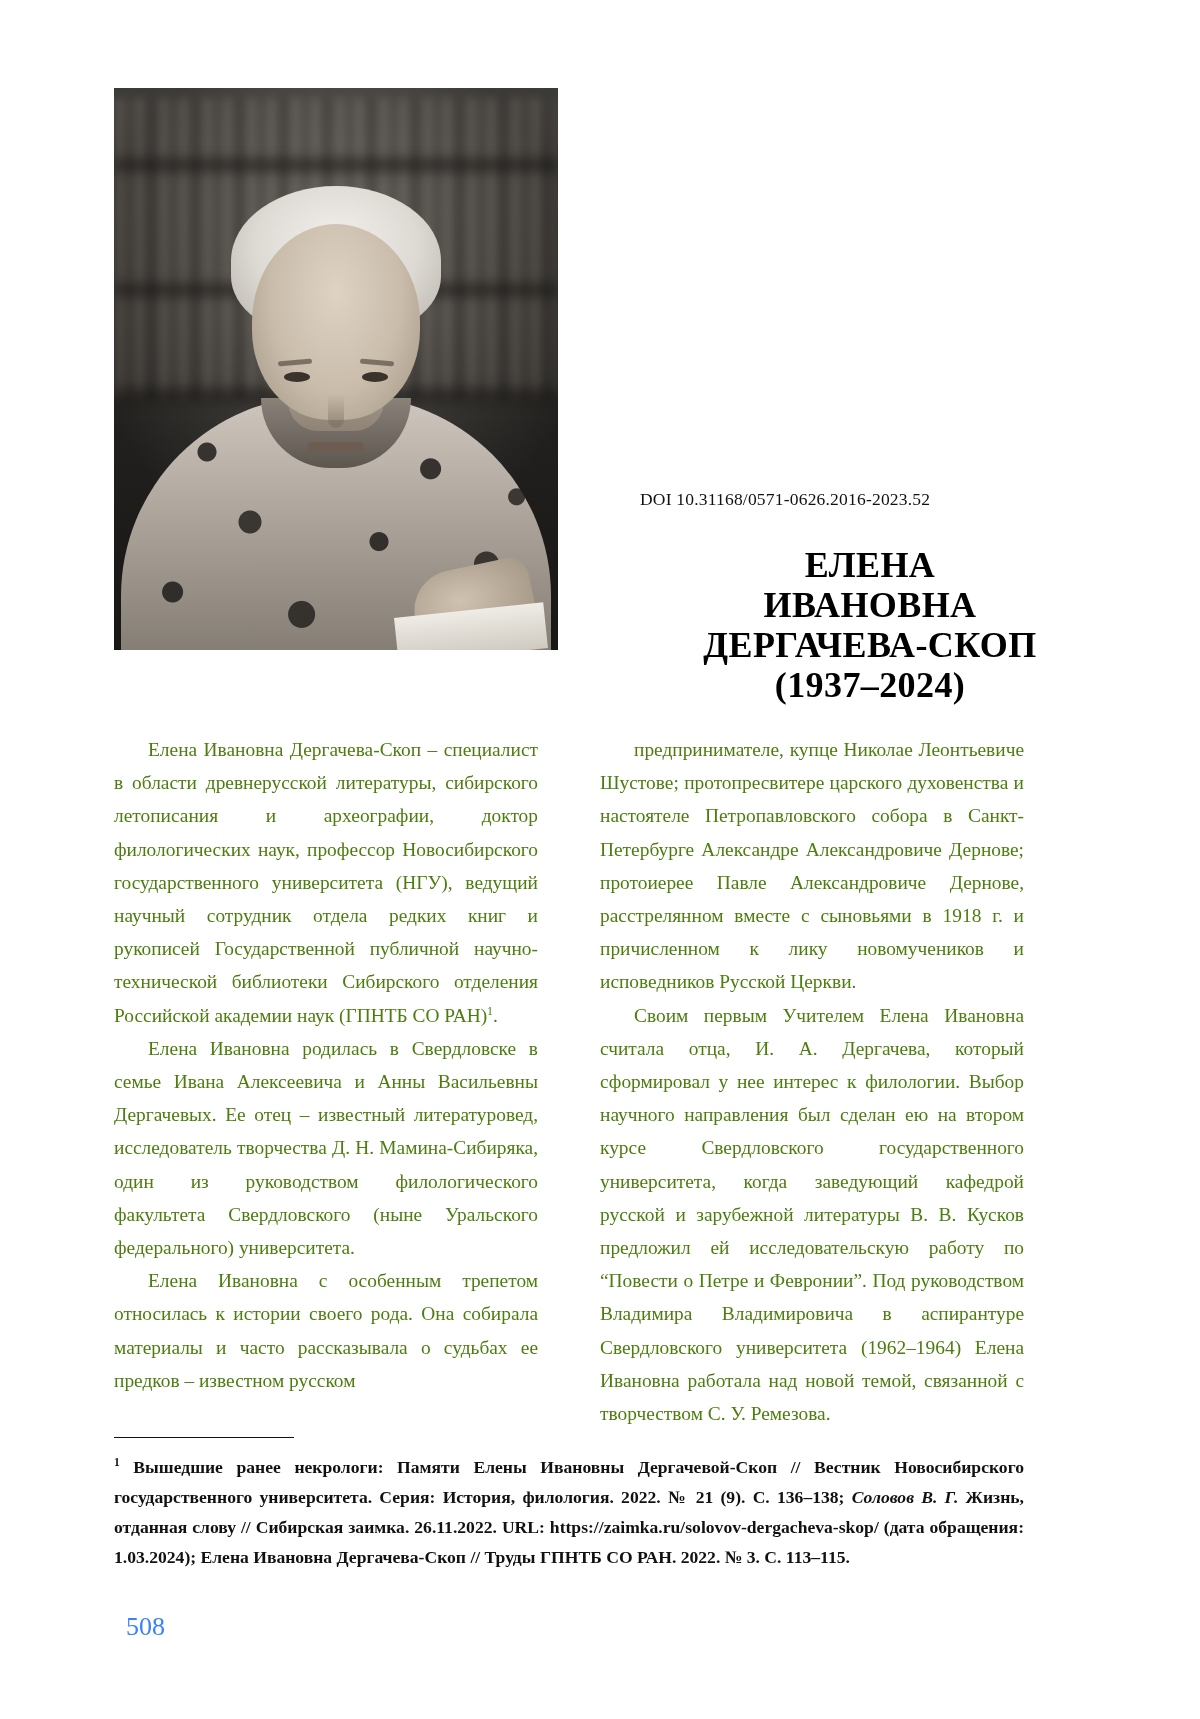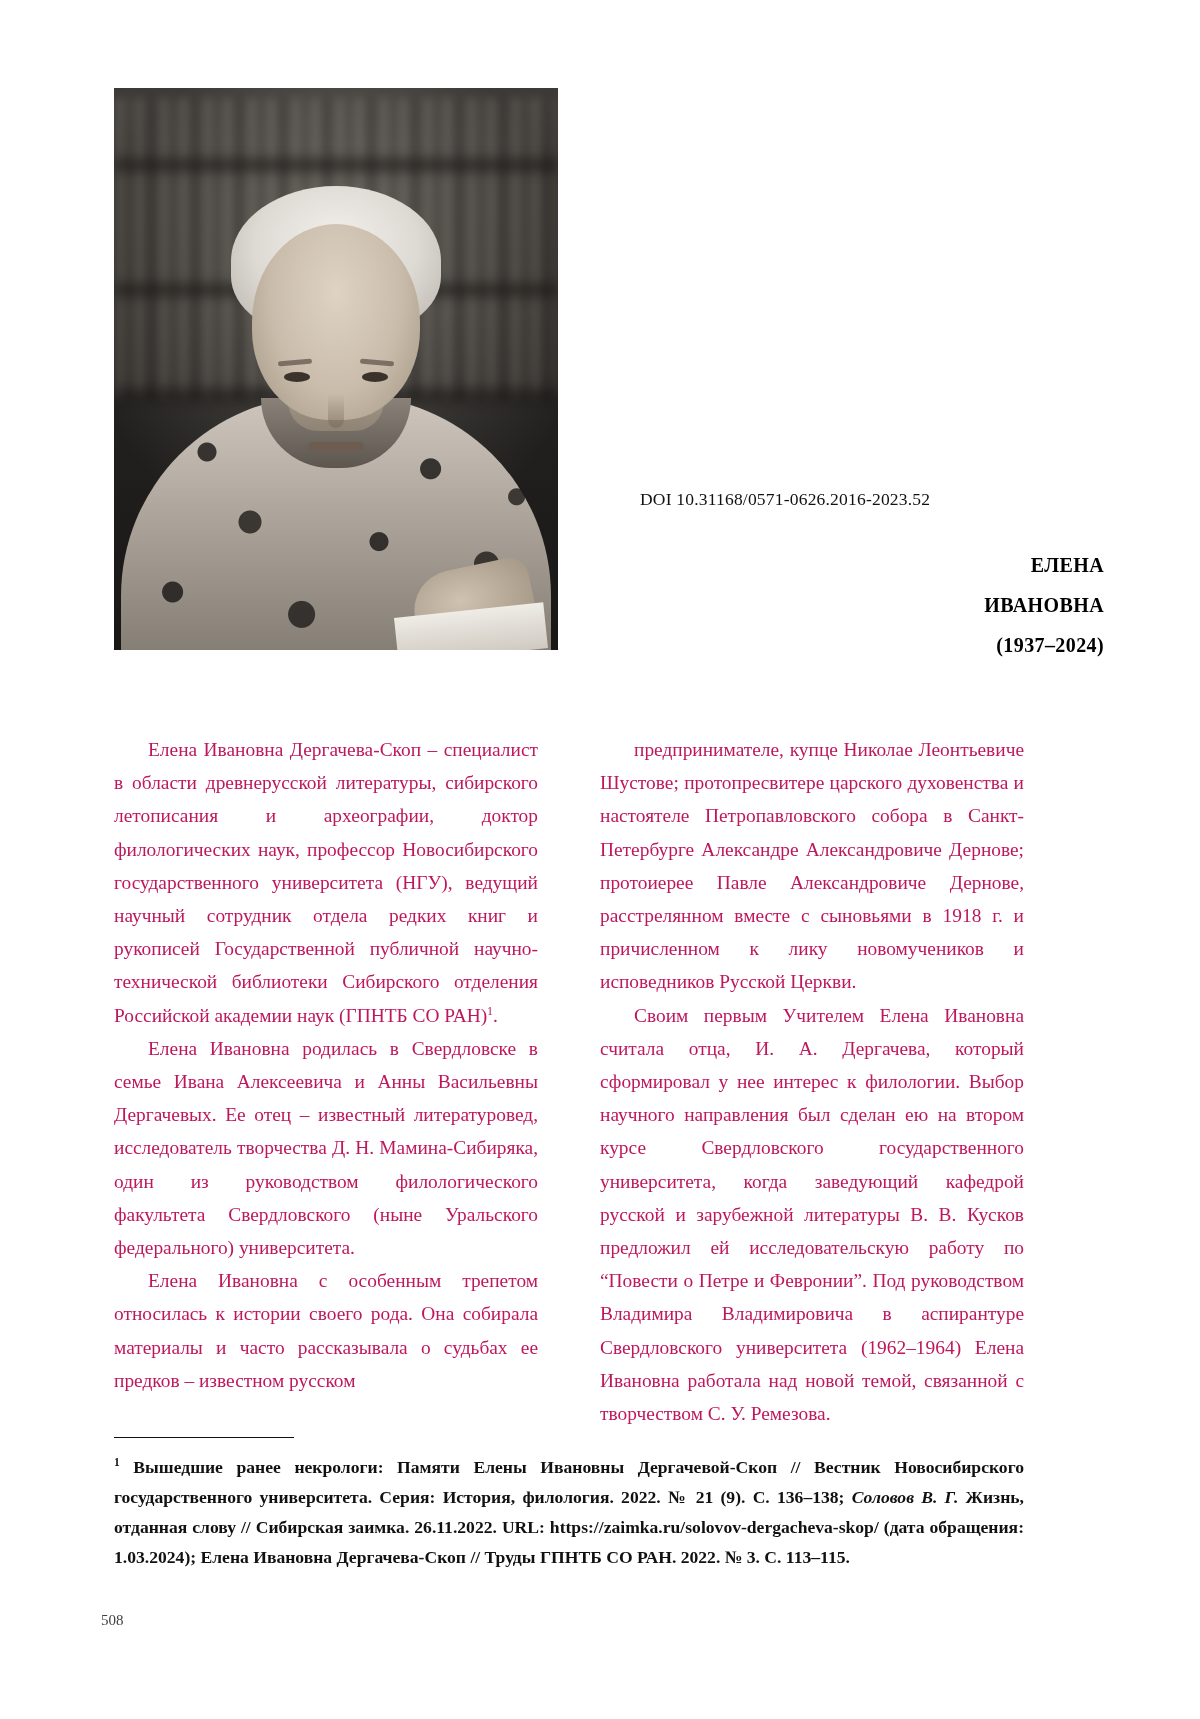--- a/index.html
+++ b/index.html
@@ -193,43 +193,43 @@
     position: absolute;
     left: 640px;
     top: 489px;
     width: 430px;
     font-size: 17.5px;
     letter-spacing: 0.2px;
     color: #111;
   }
   .title {
     position: absolute;
-    left: 604px;
+    left: 620px;
     top: 545px;
     width: 500px;
-    text-align: right;
+    text-align: center;
     font-weight: bold;
-    font-size: 20px;
+    font-size: 36px;
     line-height: 40px;
     letter-spacing: 0.4px;
     color: #000;
   }
   .title .line { display: block; }
 
   
   .col {
     position: absolute;
     top: 733px;
     width: 424px;
     font-size: 19.4px;
     line-height: 33.2px;
     text-align: justify;
     text-justify: inter-word;
     hyphens: manual;
-    color: #be185d;
+    color: #4d7c0f;
   }
   .col.left { left: 114px; }
   .col.right { left: 600px; }
   .col p {
     margin: 0;
     text-indent: 34px;
   }
   .sup {
     font-size: 12px;
     vertical-align: super;
@@ -258,24 +258,24 @@
   }
   .footnote .marker {
     font-size: 11.5px;
     vertical-align: super;
     line-height: 0;
   }
   .footnote i { font-style: italic; }
 
   .folio {
     position: absolute;
-    left: 101px;
+    left: 126px;
     top: 1612px;
-    font-size: 15px;
-    color: #404040;
+    font-size: 26px;
+    color: #3b82f6;
   }
 </style>
 </head>
 <body>
 
 <div class="page">
 
   <div class="photo-wrap">
     <div class="photo">
       <div class="books"></div>
@@ -299,20 +299,21 @@
         <div class="paper-sheet"></div>
       </div>
     </div>
   </div>
 
   <div class="doi">DOI 10.31168/0571-0626.2016-2023.52</div>
 
   <div class="title">
     <span class="line">ЕЛЕНА</span>
     <span class="line">ИВАНОВНА</span>
+    <span class="line">ДЕРГАЧЕВА-СКОП</span>
     <span class="line">(1937–2024)</span>
   </div>
 
   <div class="col left">
     <p><span>Елена Ивановна Дергачева-Скоп – специалист в области древнерусской литературы, сибирского летописания и археографии, доктор филологических наук, профессор Новосибирского государственного университета (НГУ), ведущий научный сотрудник отдела редких книг и рукописей Государственной публичной научно-технической библиотеки Сибирского отделения Российской академии наук (ГПНТБ СО РАН)</span><span class="sup">1</span><span>.</span></p>
     <p>Елена Ивановна родилась в Свердловске в семье Ивана Алексеевича и Анны Васильевны Дергачевых. Ее отец – известный литературовед, исследователь творчества Д. Н. Мамина-Сибиряка, один из руководством филологического факультета Свердловского (ныне Уральского федерального) университета.</p>
     <p>Елена Ивановна с особенным трепетом относилась к истории своего рода. Она собирала материалы и часто рассказывала о судьбах ее предков – известном русском</p>
   </div>
 
   <div class="col right">

